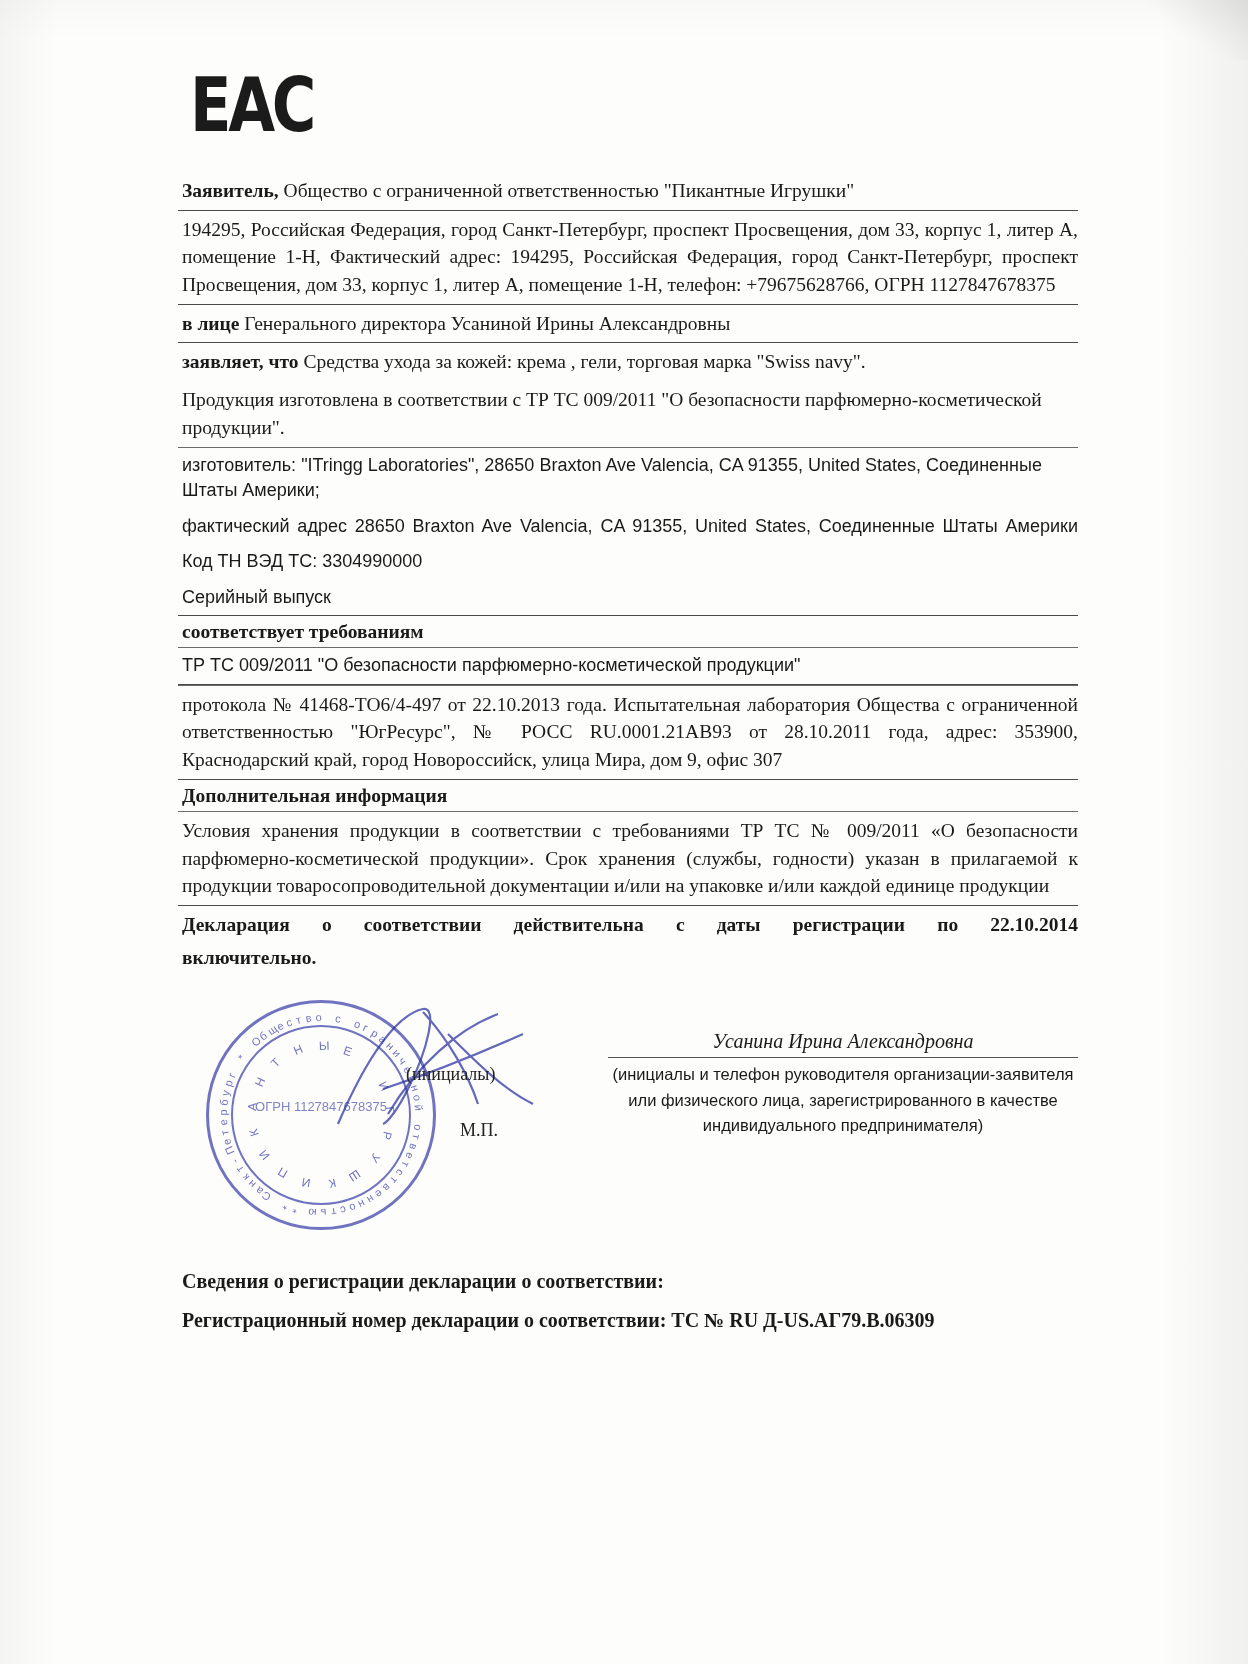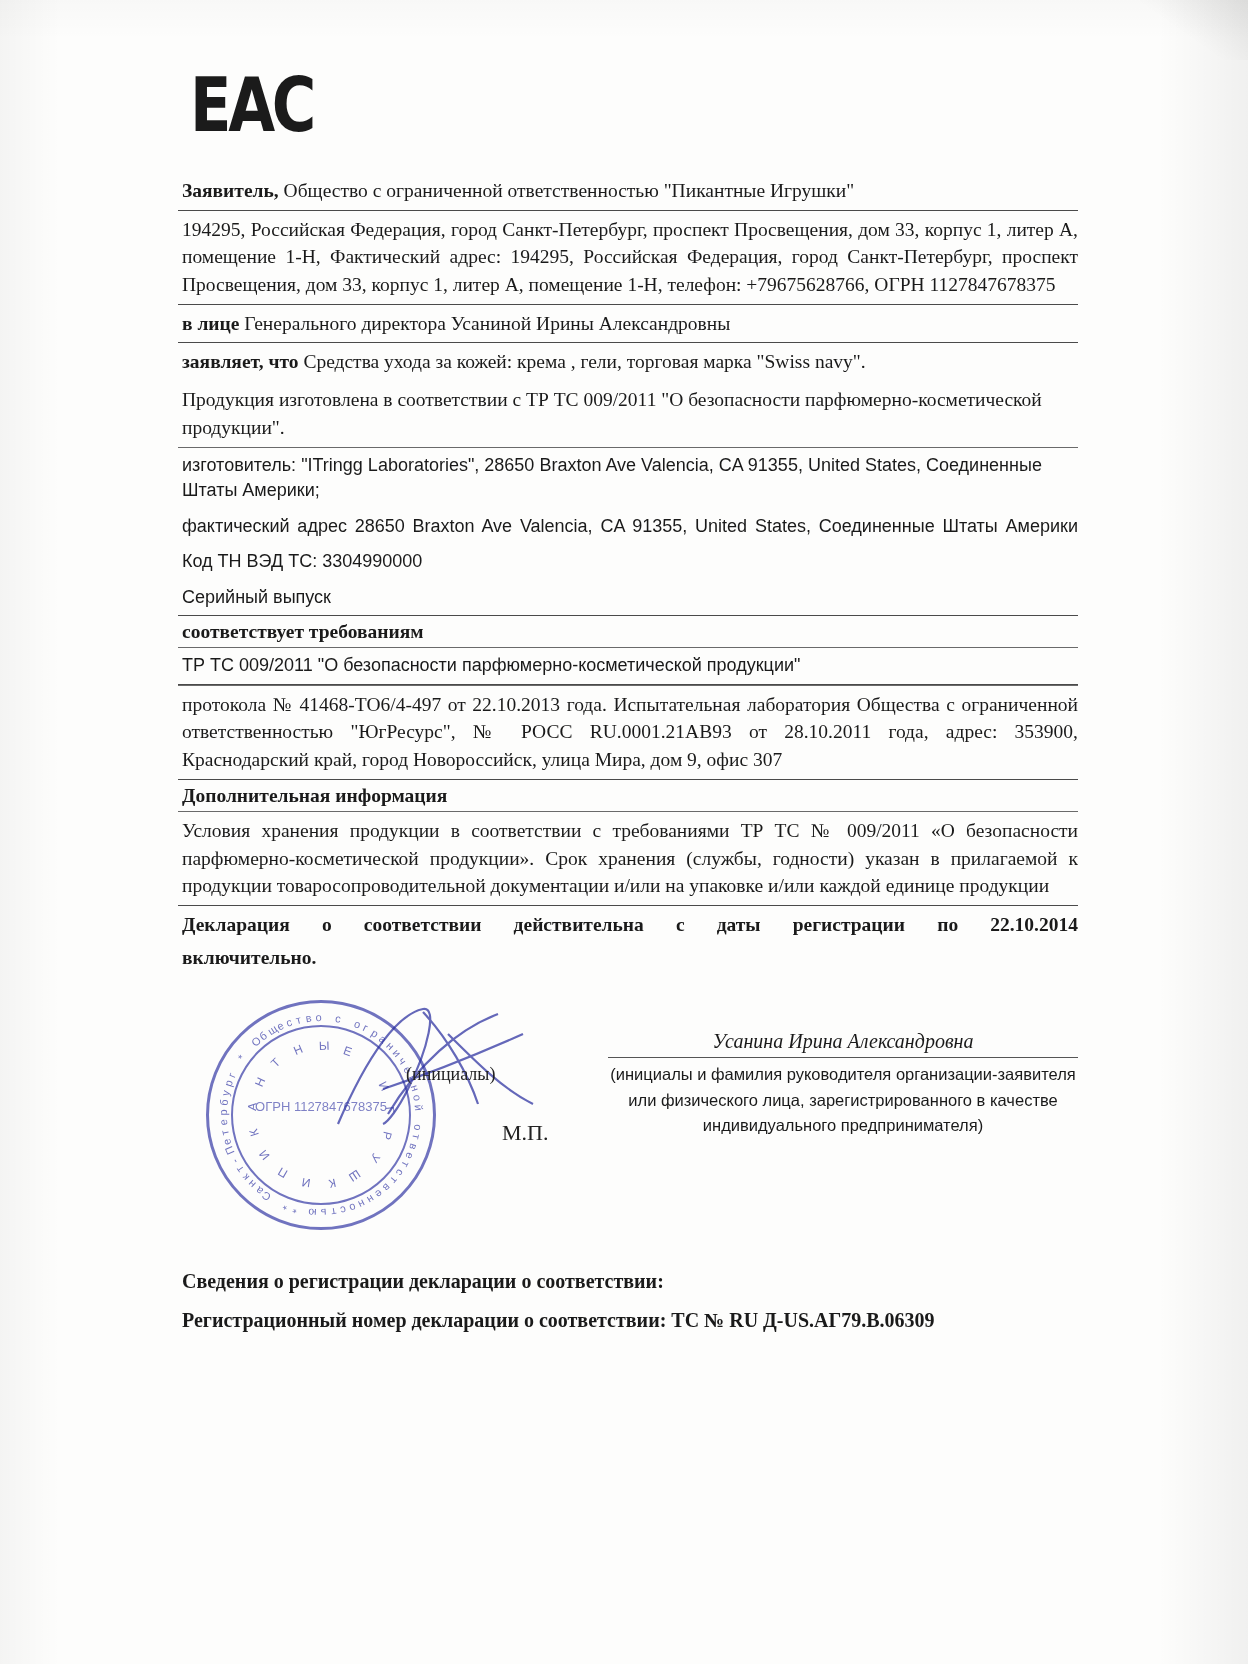--- a/index.html
+++ b/index.html
@@ -163,23 +163,22 @@
     left: 150px;
     top: 0px;
     width: 300px;
     height: 150px;
     opacity: 0.85;
   }
   .mp {
     position: absolute;
     left: 282px;
     top: 126px;
-    font-size: 22px;
+    font-size: 18px;
     color: #222;
-    margin-left: 42px;
   }
   .sig-label {
     position: absolute;
     left: 228px;
     top: 70px;
     font-size: 18px;
     color: #222;
   }
   .sig-right {
     position: absolute;
@@ -369,21 +368,21 @@
           <path d="M95,18 C120,45 140,80 150,110"></path>
           <path d="M120,40 C150,70 175,95 205,110"></path>
         </g>
       </svg>
 
       <div class="sig-label">(инициалы)</div>
       <div class="mp">М.П.</div>
 
       <div class="sig-right">
         <div class="sig-name">Усанина Ирина Александровна</div>
-        <div class="sig-caption">(инициалы и фамилия руководителя организации-заявителя или физического лица, зарегистрированного в качестве индивидуального предпринимателя)</div>
+        <div class="sig-caption">(инициалы и телефон руководителя организации-заявителя или физического лица, зарегистрированного в качестве индивидуального предпринимателя)</div>
       </div>
     </div>
 
     <div class="footer">
       <div class="line">Сведения о регистрации декларации о соответствии:</div>
       <div class="line">Регистрационный номер декларации о соответствии: ТС № RU Д-US.АГ79.В.06309</div>
     </div>
 
   </div>
 </div>

